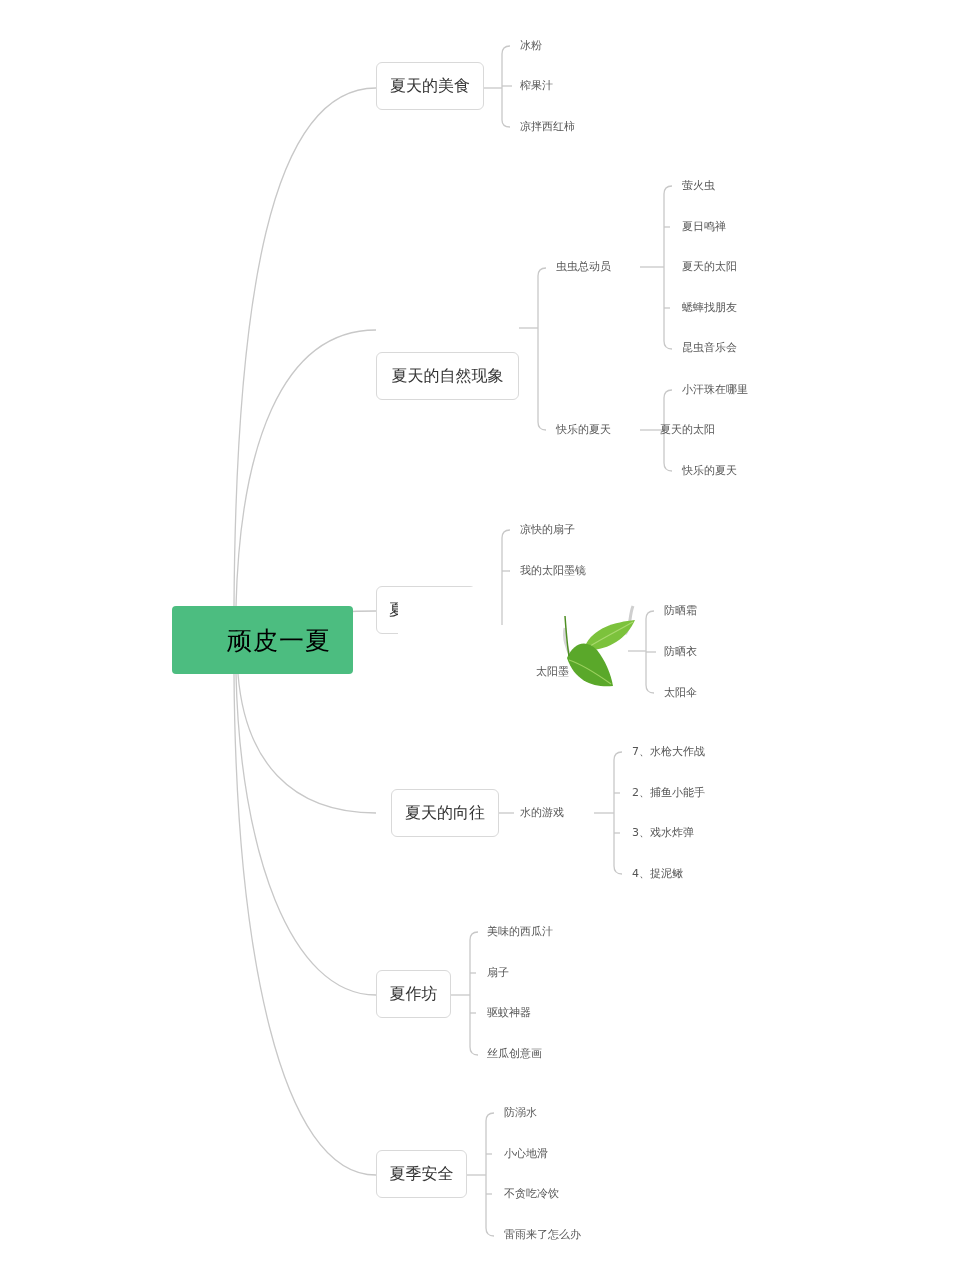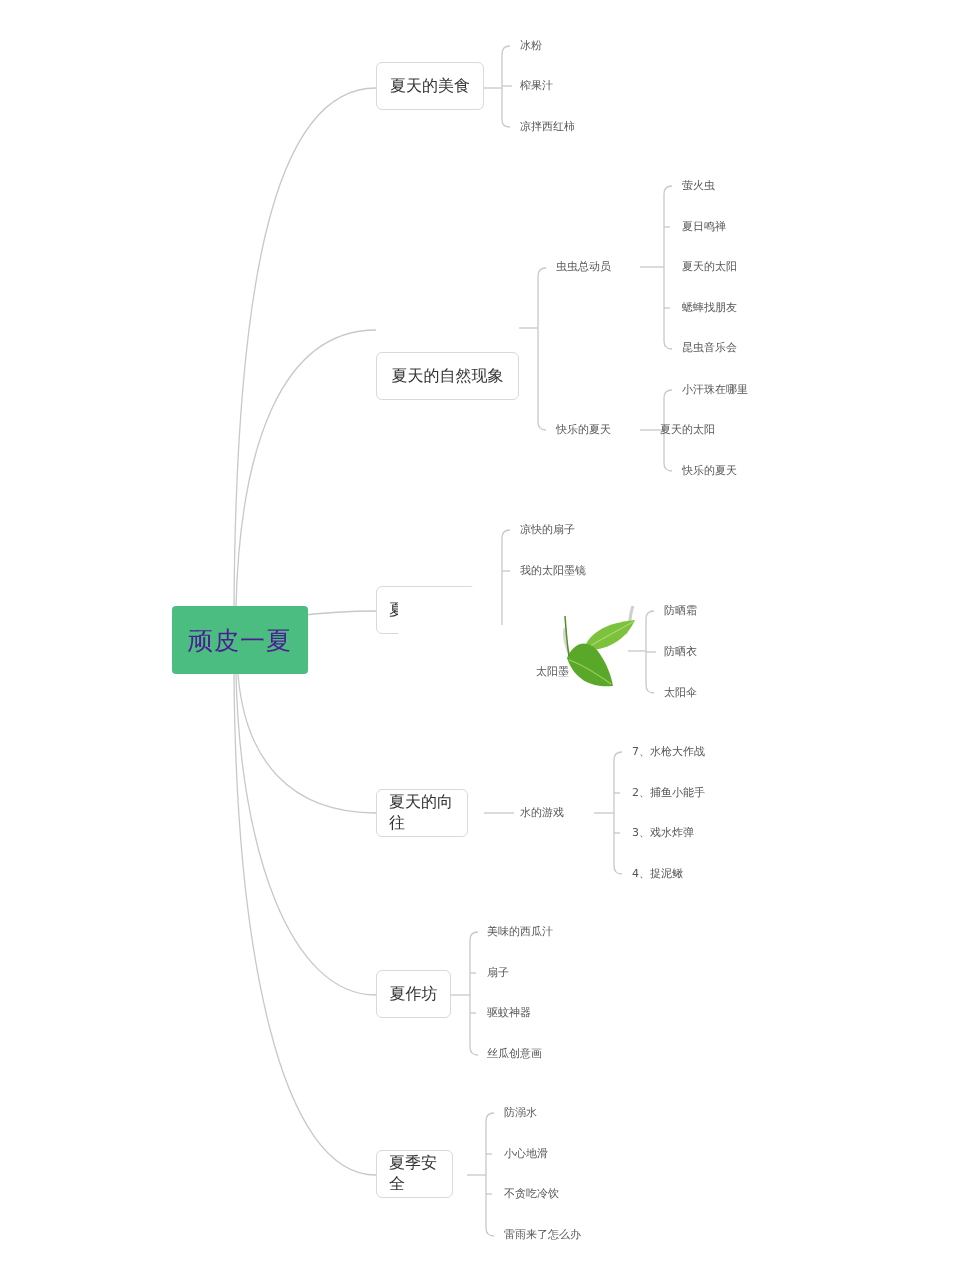--- a/index.html
+++ b/index.html
@@ -1,24 +1,25 @@
 <!DOCTYPE html>
 <html><head>
 <meta charset="utf-8">
 <style>
   html, body { margin: 0; padding: 0; background: #ffffff; }
   body { width: 959px; height: 1280px; position: relative; overflow: hidden;
          font-family: "DejaVu Sans", "Liberation Sans", sans-serif; }
   #canvas { position: absolute; left: 0; top: 0; width: 959px; height: 1280px; }
   svg.links { position: absolute; left: 0; top: 0; }
   .root {
-    position: absolute; left: 172px; top: 606px; width: 136px; height: 68px;
-    background: #4cbd80; border-radius: 4px; color: #4c1d95;
+    position: absolute; left: 172px; top: 606px; width: 148px; height: 68px;
+    background: #4cbd80; border-radius: 4px; color: #000000;
     font-size: 25px; display: flex; align-items: center; justify-content: center;
     letter-spacing: 1px;
+    padding-left: 33px;
   }
   .branch {
     position: absolute; height: 48px; background: #fff;
     border: 1px solid #d9d9d9; border-radius: 6px;
     display: flex; align-items: center; justify-content: center;
     font-size: 16px; font-weight: normal; color: #333; padding: 0 12px;
     box-sizing: border-box;
   }
   .node { position: absolute; font-size: 11px; color: #555; white-space: nowrap; line-height: 20px; }
   .leaf-deco { position: absolute; }
@@ -117,38 +118,38 @@
   <svg class="leaf-deco" style="left:545px; top:598px;" width="100" height="95" viewBox="0 0 100 95">
     <path d="M88 8 C 84 18, 86 30, 80 36" stroke="#cfcfcf" stroke-width="3" fill="none"></path>
     <path d="M20 30 C 18 40, 22 52, 26 58" stroke="#d6d6d6" stroke-width="3" fill="none"></path>
     <path d="M40 48 C 48 30, 70 24, 90 22 C 82 40, 64 52, 44 52 Z" fill="#7cc23c"></path>
     <path d="M42 50 C 58 40, 74 32, 88 24" stroke="#a9d96e" stroke-width="1.2" fill="none"></path>
     <path d="M22 60 C 28 46, 40 40, 52 52 C 60 62, 66 76, 68 88 C 50 90, 30 84, 22 60 Z" fill="#5aa82a"></path>
     <path d="M24 62 C 36 66, 52 76, 66 86" stroke="#9bd05e" stroke-width="1.2" fill="none"></path>
     <path d="M20 18 C 21 32, 22 46, 24 58" stroke="#4f8f24" stroke-width="1.5" fill="none"></path>
   </svg>
 
-  <div class="branch" style="left:376px; top:789px; width:92px;">
+  <div class="branch" style="left:391px; top:789px; width:108px;text-align:center;">
     <span>夏天的向往</span>
   </div>
   <div class="node" style="left:520px; top:803px;">水的游戏</div>
   <div class="node" style="left:632px; top:742px;">7、水枪大作战</div>
   <div class="node" style="left:632px; top:783px;">2、捕鱼小能手</div>
   <div class="node" style="left:632px; top:823px;text-align:right;">3、戏水炸弹</div>
   <div class="node" style="left:632px; top:864px;">4、捉泥鳅</div>
 
   <div class="branch" style="left:376px; top:970px; width:75px;">
     <span>夏作坊</span>
   </div>
   <div class="node" style="left:487px; top:922px;">美味的西瓜汁</div>
   <div class="node" style="left:487px; top:963px;">扇子</div>
   <div class="node" style="left:487px; top:1003px;">驱蚊神器</div>
   <div class="node" style="left:487px; top:1044px;">丝瓜创意画</div>
 
-  <div class="branch" style="left:376px; top:1150px; width:77px;">
+  <div class="branch" style="left:376px; top:1150px; width:91px;">
     <span>夏季安全</span>
   </div>
   <div class="node" style="left:504px; top:1103px;">防溺水</div>
   <div class="node" style="left:504px; top:1144px;">小心地滑</div>
   <div class="node" style="left:504px; top:1184px;">不贪吃冷饮</div>
   <div class="node" style="left:504px; top:1225px;">雷雨来了怎么办</div>
 
 </div>
 
 </body></html>

